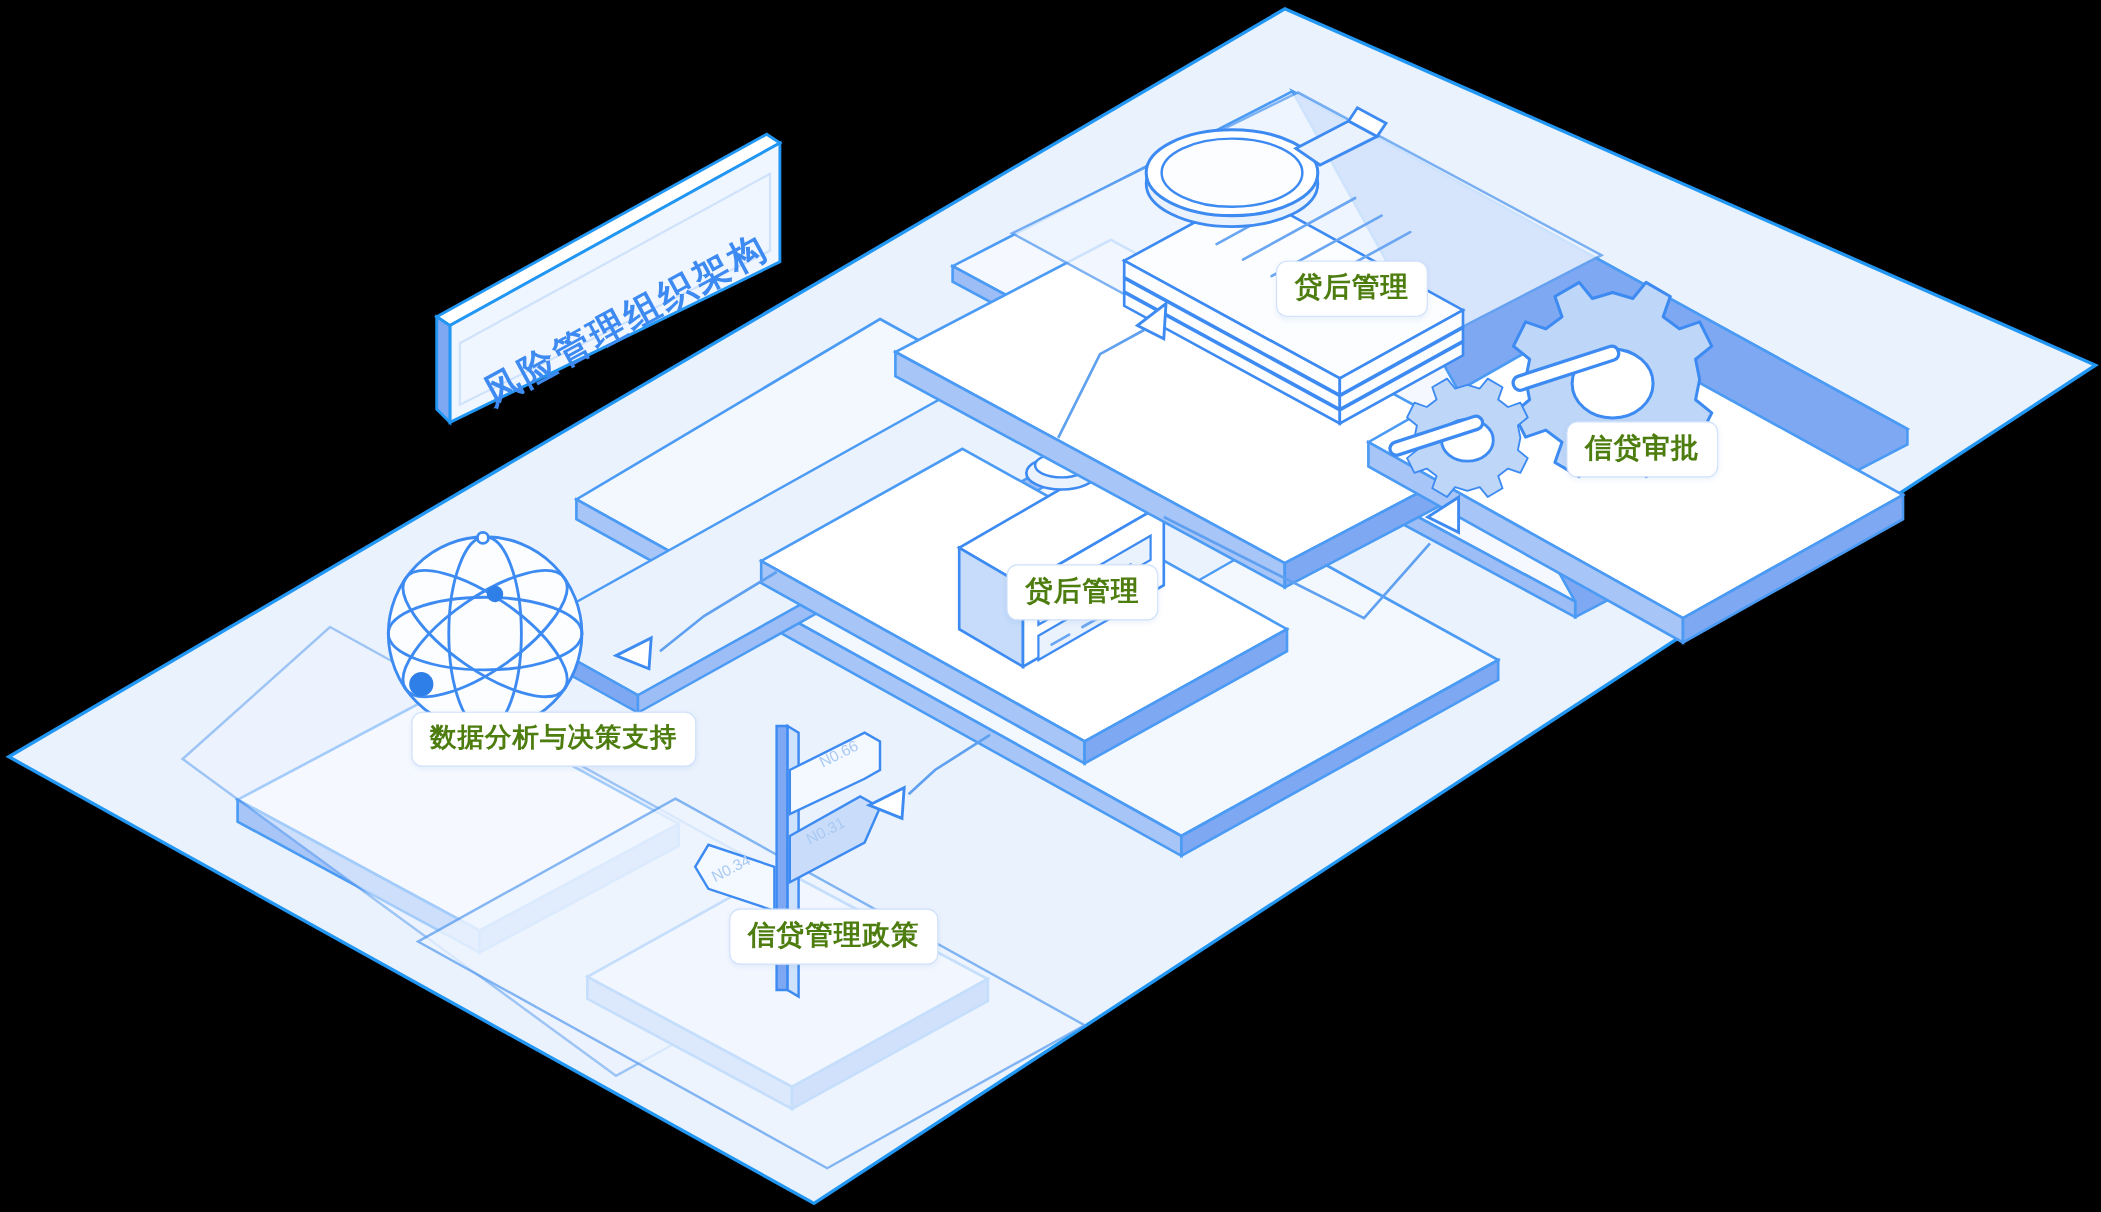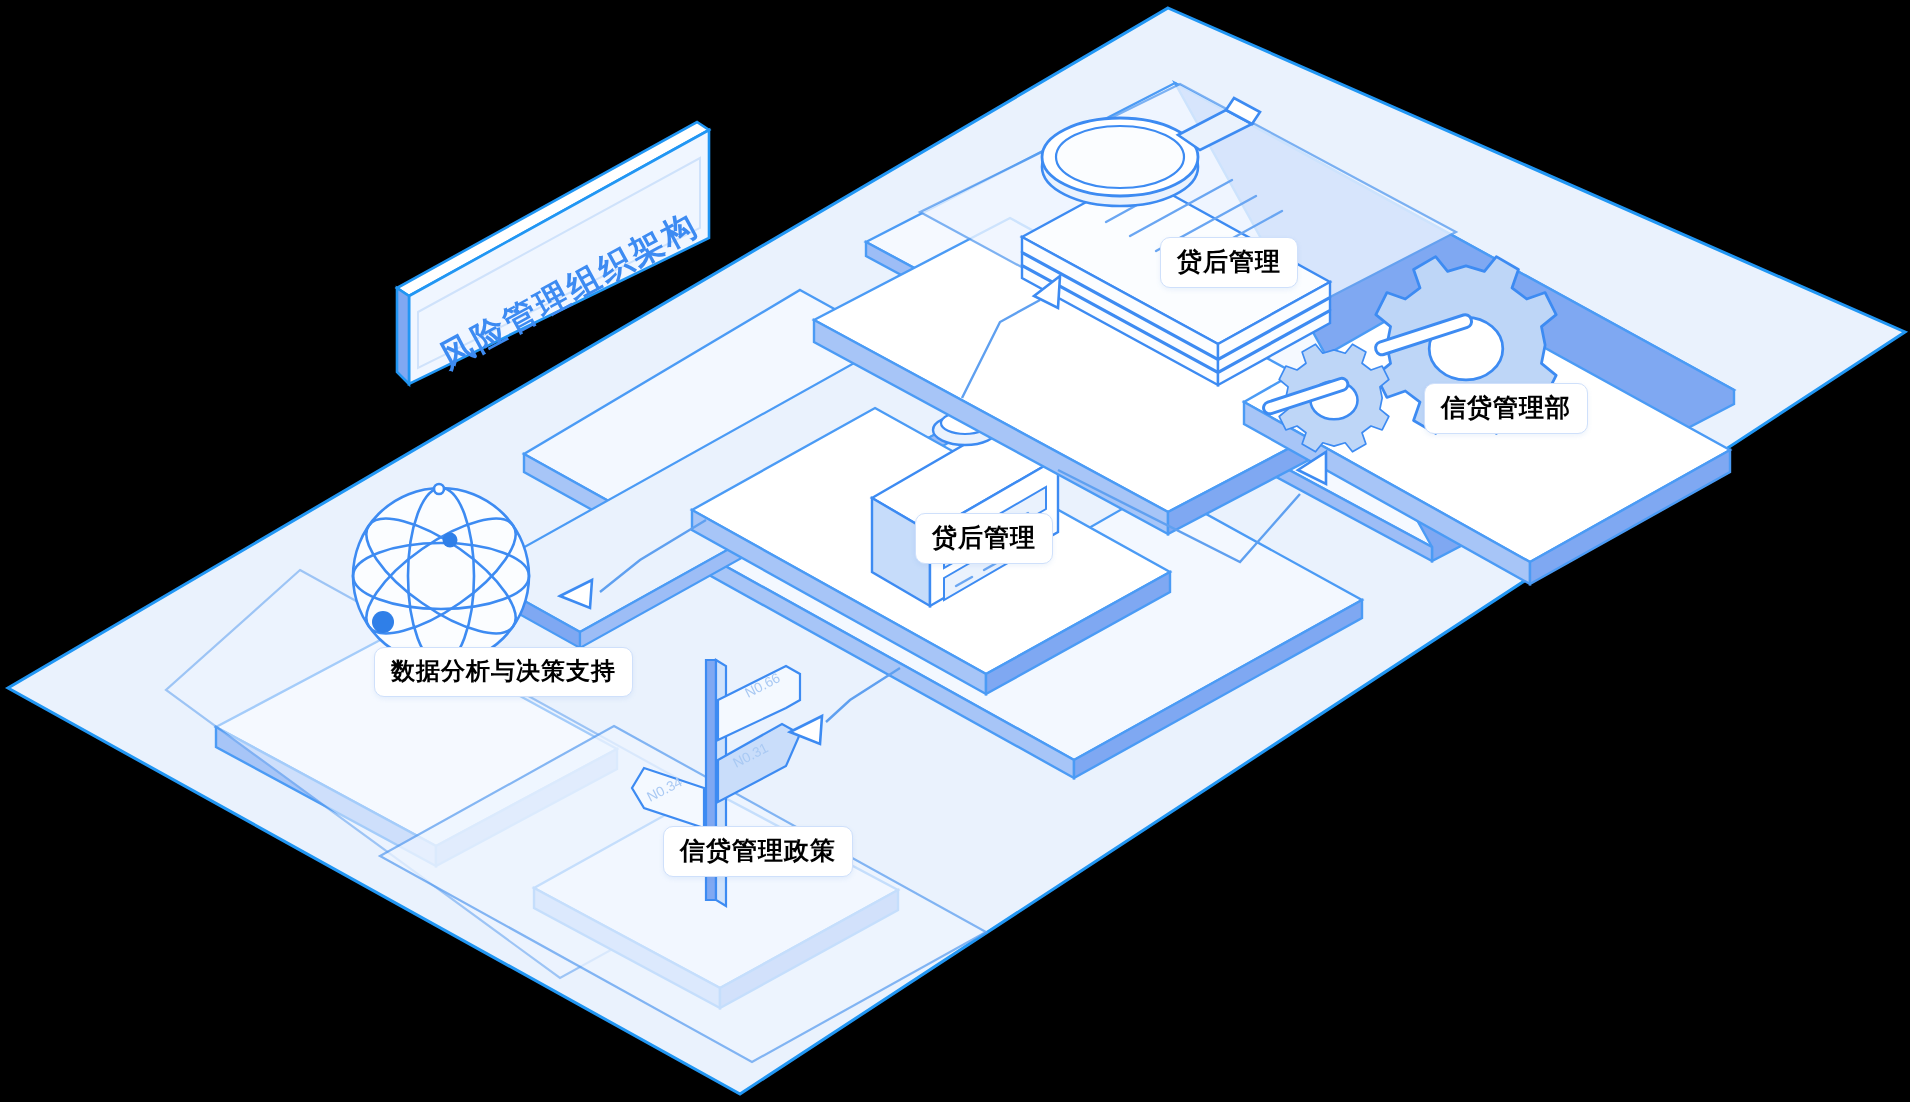--- a/index.html
+++ b/index.html
@@ -1,21 +1,21 @@
 <!DOCTYPE html>
 <html><head>
 <meta charset="utf-8">
 <style>
   html,body{margin:0;padding:0;background:#000;}
   #stage{position:relative;width:1910px;height:1102px;background:#000;overflow:hidden;
          font-family:"Liberation Sans","DejaVu Sans",sans-serif;}
   #scene{position:absolute;inset:0;}
   svg{display:block;}
   .lbl{position:absolute;background:#ffffff;border:1.5px solid #cfe0fb;border-radius:10px;
-       color:#000000;font-size:25px;font-weight:700;line-height:1;
+       color:#4d7c0f;font-size:25px;font-weight:700;line-height:1;
        padding:11px 16px 13px;white-space:nowrap;letter-spacing:1px;
        box-shadow:0 2px 5px rgba(80,140,220,.10);}
   .lbl-ds{font-size:24px;}
   #title-txt{position:absolute;color:#3d8bf2;font-size:33px;font-weight:700;letter-spacing:3px;
        white-space:nowrap;transform-origin:0 0;}
 </style>
 </head>
 <body>
 
 <div id="stage">
@@ -252,21 +252,21 @@
 
         <polygon points="418,312 700,158 700,228 418,368" fill="none" stroke="#cfe2fb" stroke-width="2"></polygon>
       </g>
     </g>
   </svg>
 
   <div id="title-txt" style="left:432px;top:340px;transform:rotate(-28.5deg);">风险管理组织架构</div>
 
   <div class="lbl" style="left:1160px;top:237px;">贷后管理</div>
 
-  <div class="lbl" style="left:1424px;top:383px;">信贷管理部</div>
+  <div class="lbl" style="left:1424px;top:383px;">信贷审批</div>
 
   <div class="lbl" style="left:915px;top:513px;">贷后管理</div>
 
   <div class="lbl" style="left:663px;top:826px;">信贷管理政策</div>
 
   <div class="lbl lbl-ds" style="left:374px;top:647px;">数据分析与决策支持</div>
 
   </div>
 </div>
 

